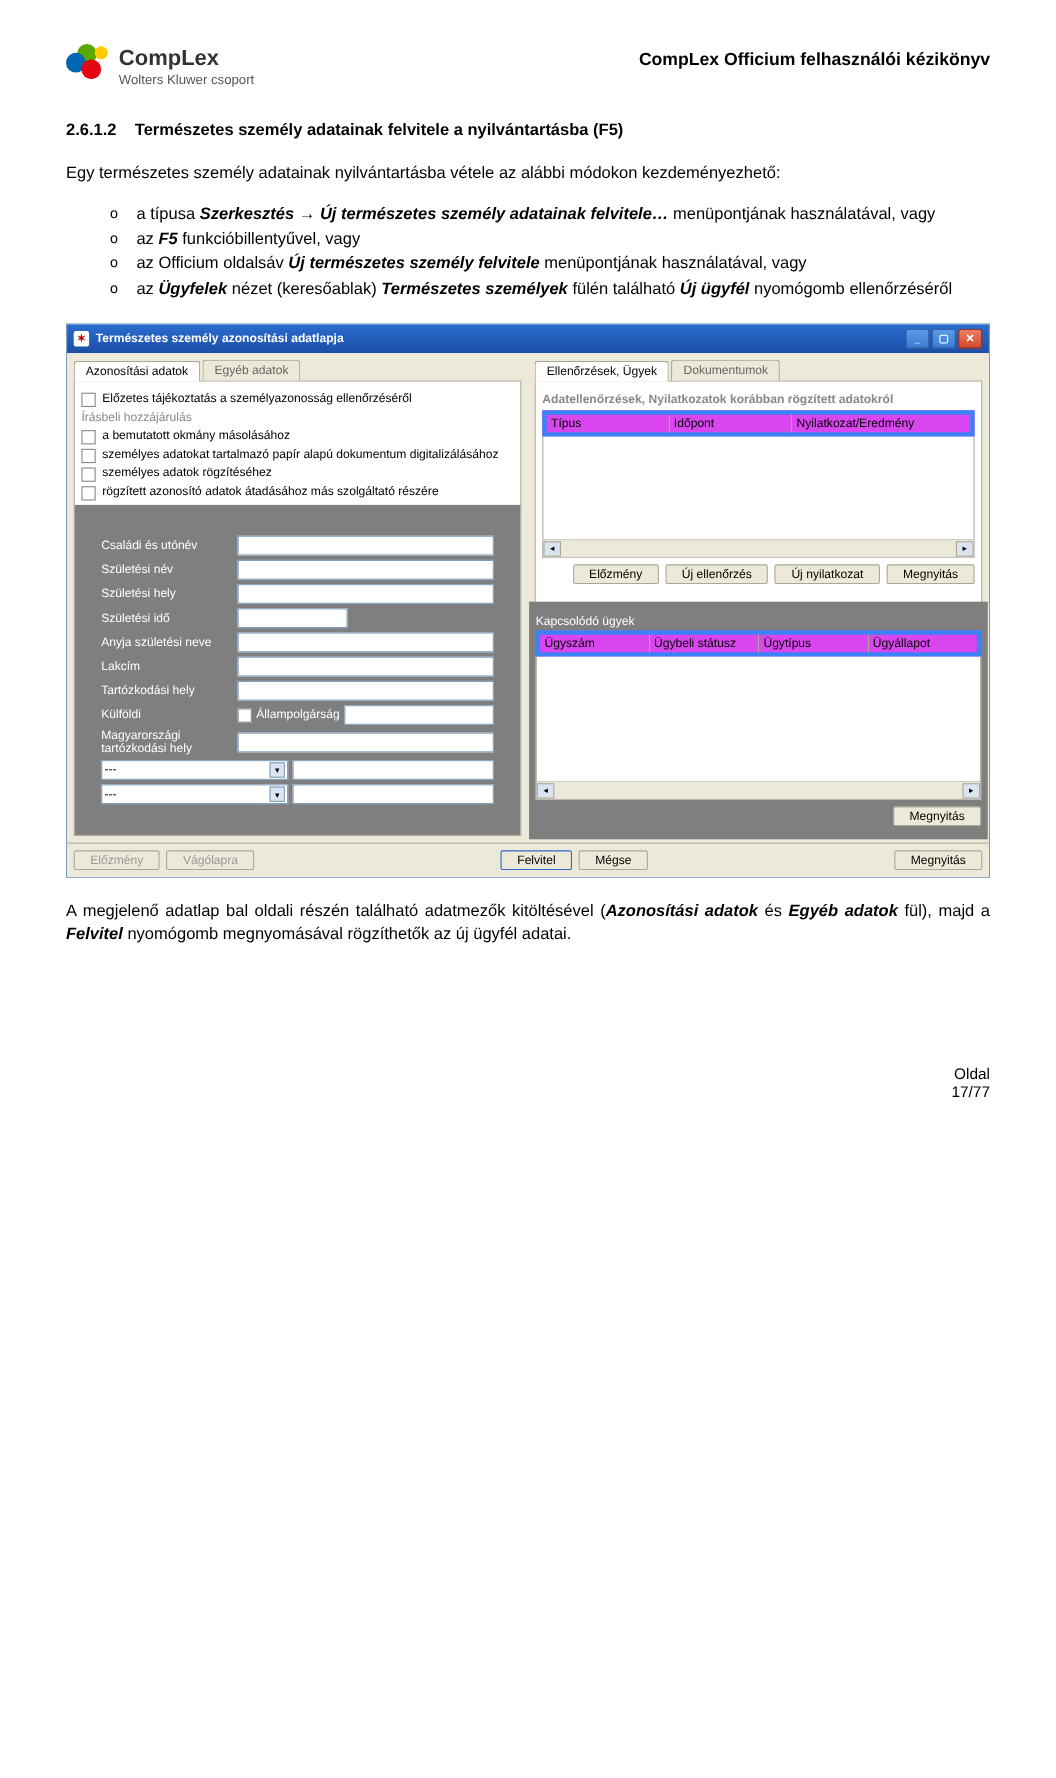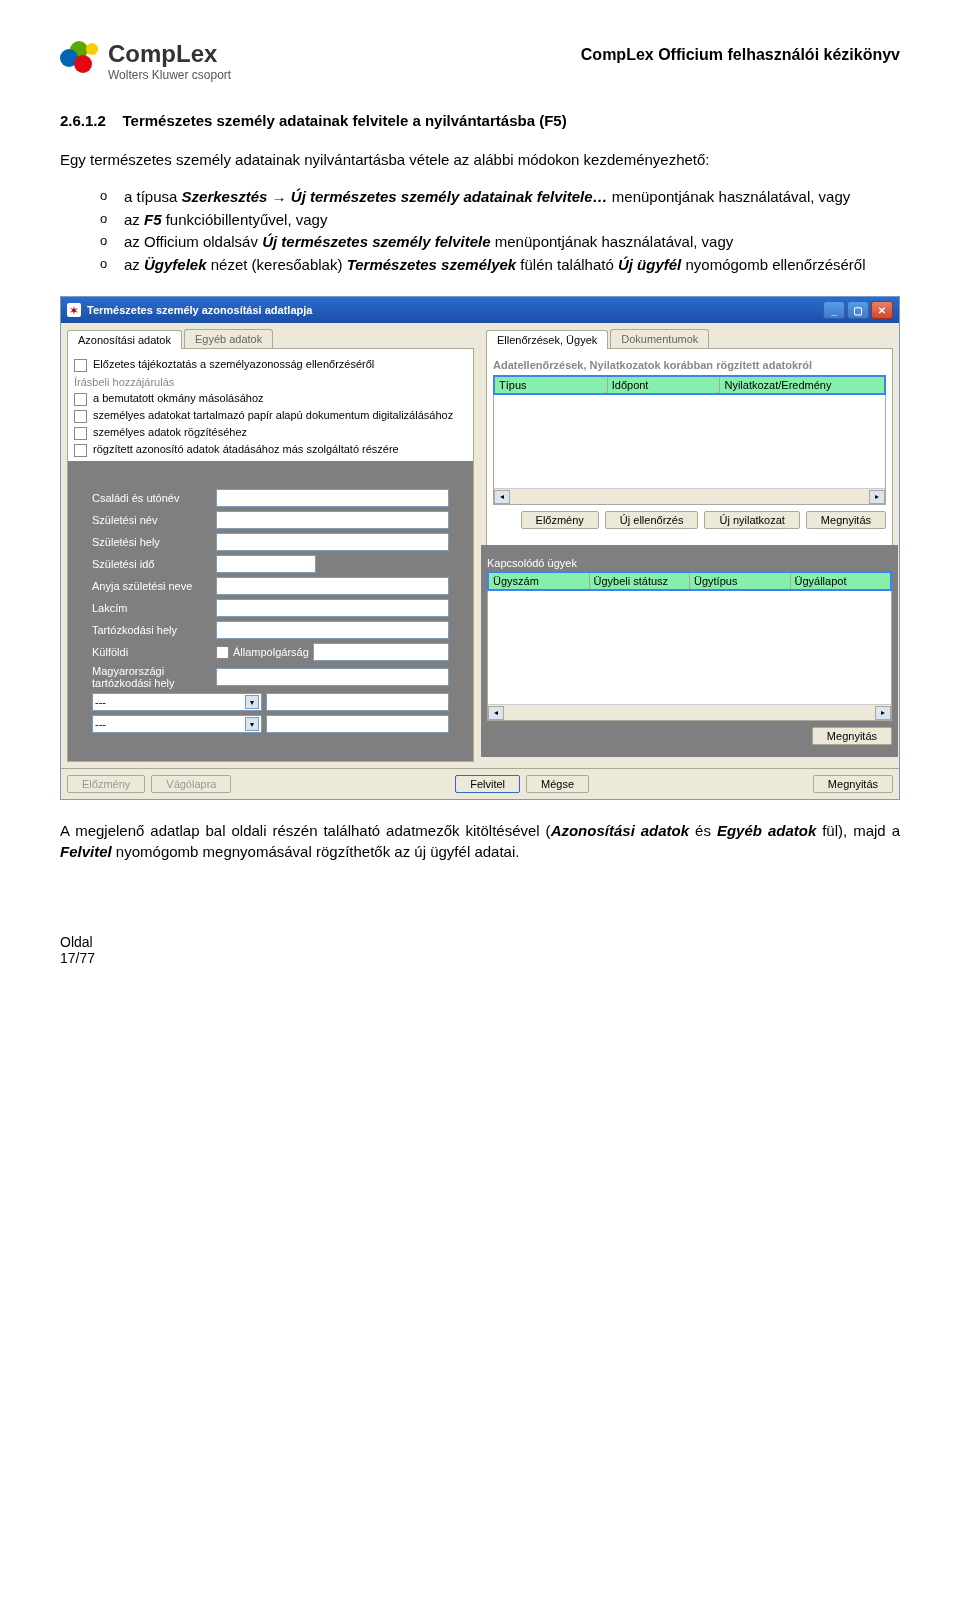--- a/index.html
+++ b/index.html
@@ -12,21 +12,21 @@
   }
   .page { padding: 40px 60px 30px; }
   .header { display: flex; align-items: flex-start; justify-content: space-between; margin-bottom: 30px; }
   .logo-block { display: flex; align-items: center; gap: 8px; }
   .logo-img { width: 40px; height: 40px; position: relative; }
   .circle { position: absolute; border-radius: 50%; }
   .c1 { width: 18px; height: 18px; background: #5ba800; top: 0; left: 10px; }
   .c2 { width: 18px; height: 18px; background: #0066b3; top: 8px; left: 0; }
   .c3 { width: 18px; height: 18px; background: #e30613; top: 14px; left: 14px; }
   .c4 { width: 12px; height: 12px; background: #ffcc00; top: 2px; left: 26px; }
-  .logo-text { font-size: 24px; font-weight: bold; color: #333; }
+  .logo-text { font-size: 20px; font-weight: bold; color: #333; }
   .logo-sub { font-size: 12px; color: #555; }
   .doc-title { font-weight: bold; font-size: 16px; color: #000; margin-top: 6px; }
 
   .section-num { font-weight: bold; font-size: 15px; margin-bottom: 20px; }
   .para { font-size: 15px; margin: 16px 0; line-height: 1.4; text-align: justify; }
   ul.bullets { list-style: none; padding-left: 40px; margin: 0 0 20px; }
   ul.bullets li { position: relative; padding-left: 24px; font-size: 15px; line-height: 1.5; text-align: justify; }
   ul.bullets li::before { content: "o"; position: absolute; left: 0; font-size: 13px; }
   .bi { font-weight: bold; font-style: italic; }
 
@@ -65,37 +65,37 @@
   .dark-area .formrow label { color: #fff; }
   .inp { background: #fff; border: 1px solid #7f9db9; height: 18px; flex: 1; }
   .inp.sh { max-width: 100px; }
   .sel { background: #fff; border: 1px solid #7f9db9; height: 18px; display: flex; align-items: center; justify-content: space-between; padding: 0 2px; }
   .sel .arrow { width: 14px; height: 14px; background: #dbe5f1; border: 1px solid #7f9db9; display:flex;align-items:center;justify-content:center; font-size:8px;}
   .half { display: flex; align-items: center; gap: 4px; flex: 1; }
   .half-lab { font-size: 11px; color: #fff; width: auto; }
 
   .subhead { color: #888; font-weight: bold; margin: 4px 0; font-size: 11px; }
   .subhead-white { color: #fff; font-size: 11px; margin: 6px 0 2px; }
-  .list-header { display: flex; background: #86efac; border: 2px solid #3b82f6; }
+  .list-header { display: flex; background: #d946ef; border: 4px solid #3b82f6; }
   .list-header .col { padding: 2px 4px; border-right: 1px solid #aca899; font-size: 11px; flex: 1; }
   .list-body { background: #fff; border: 1px solid #aca899; border-top: none; height: 110px; position: relative; }
   .scroll-x { position: absolute; bottom: 0; left: 0; right: 0; height: 16px; background: #ece9d8; display: flex; justify-content: space-between; align-items: center; border-top: 1px solid #ccc;}
   .sbtn { width: 16px; height: 14px; background: #dbe5f1; border: 1px solid #aca899; display:flex;align-items:center;justify-content:center; font-size:8px;}
 
   .btnrow { display: flex; gap: 6px; margin: 6px 0; justify-content: flex-end; }
   .btn { background: #ece9d8; border: 1px solid #aca899; padding: 2px 14px; font-size: 11px; border-radius: 2px; }
   .btn.ghost { color: #999; }
 
   .right-dark { background: #7f7f7f; padding: 6px; margin: 4px -6px -6px; }
   .footerbar { background: #ece9d8; border-top: 1px solid #aca899; padding: 6px; display: flex; justify-content: space-between; align-items: center; }
   .footerbar .fleft { display: flex; gap: 6px; }
   .footerbar .fmid { display: flex; gap: 6px; }
   .footerbar .btn.primary { border: 1px solid #316ac5; background: #ece9d8; }
 
-  .pagefoot { text-align: left; font-size: 14px; margin-top: 72px; }
+  .pagefoot { text-align: right; font-size: 14px; margin-top: 108px; }
 </style>
 </head>
 <body>
 
 <div class="page">
 
   <div class="header">
     <div class="logo-block">
       <div class="logo-img">
         <div class="circle c1"></div>

